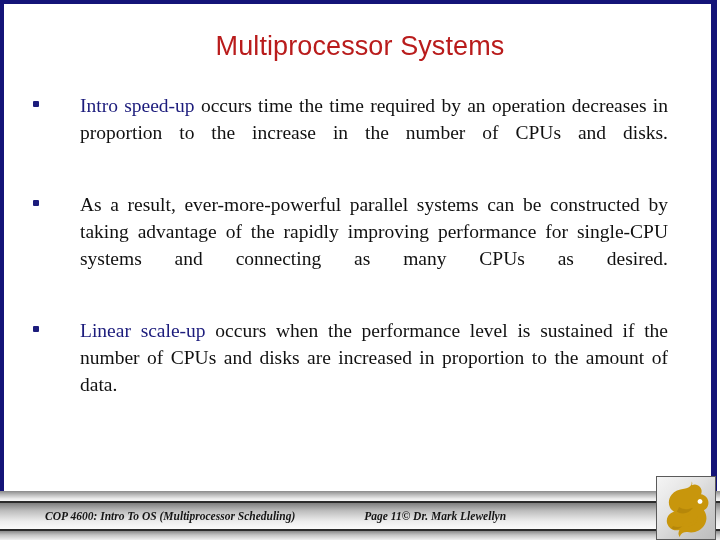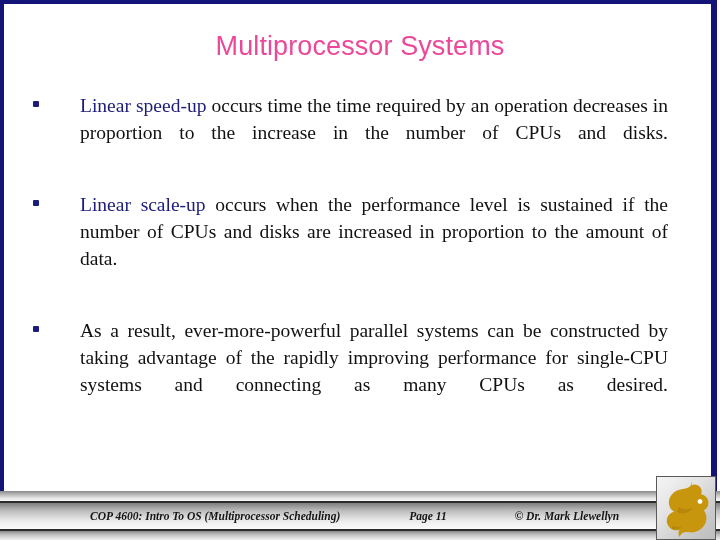--- a/index.html
+++ b/index.html
@@ -44,21 +44,21 @@
 
   
   #title {
     position: absolute;
     left: 0; top: 30px;
     width: 720px;
     text-align: center;
     font-family: "Liberation Sans", "DejaVu Sans", sans-serif;
     font-size: 27px;
     font-weight: 400;
-    color: #ec4899;
+    color: #b91c1c;
     letter-spacing: 0.1px;
     line-height: 32px;
   }
 
   
   #body {
     position: absolute;
     left: 0; top: 92px;
     width: 720px;
   }
@@ -133,25 +133,24 @@
     width: 660px;
     height: 26px;
     display: flex;
     align-items: center;
     font-family: "Liberation Serif", "DejaVu Serif", serif;
     font-style: italic;
     font-weight: bold;
     font-size: 11.5px;
     color: #151515;
     white-space: nowrap;
-    padding-left: 45px;
   }
   #footer-course { margin-left: 45px; }
   #footer-page   { margin-left: 69px; }
-  #footer-credit { margin-left: 68px; }
+  #footer-credit { }
 
   
   #logo-box {
     position: absolute;
     left: 656px; top: 476px;
     width: 60px; height: 64px;
     background: linear-gradient(135deg, #f5f5f5 0%, #e2e2e2 40%, #c9c9c9 75%, #bdbdbd 100%);
     border: 1px solid #5a5a5a;
     box-sizing: border-box;
     overflow: hidden;
@@ -167,31 +166,31 @@
   <div class="border-left"></div>
   <div class="border-right"></div>
   <div class="border-right-outer"></div>
 
   <div id="title">Multiprocessor Systems</div>
 
   <div id="body">
 
     <div class="bullet-row">
       <span class="bullet-mark"></span>
-      <div class="bullet-text"><span class="lead">Linear speed-up</span><span> occurs time the time required by an operation decreases in proportion to the increase in the number of CPUs and disks.</span></div>
+      <div class="bullet-text"><span class="lead">Intro speed-up</span><span> occurs time the time required by an operation decreases in proportion to the increase in the number of CPUs and disks.</span></div>
+    </div>
+
+    <div class="bullet-row">
+      <span class="bullet-mark"></span>
+      <div class="bullet-text"><span class="lead"></span><span>As a result, ever-more-powerful parallel systems can be constructed by taking advantage of the rapidly improving performance for single-CPU systems and connecting as many CPUs as desired.</span></div>
     </div>
 
     <div class="bullet-row">
       <span class="bullet-mark"></span>
       <div class="bullet-text"><span class="lead">Linear scale-up</span><span> occurs when the performance level is sustained if the number of CPUs and disks are increased in proportion to the amount of data.</span></div>
-    </div>
-
-    <div class="bullet-row">
-      <span class="bullet-mark"></span>
-      <div class="bullet-text"><span class="lead"></span><span>As a result, ever-more-powerful parallel systems can be constructed by taking advantage of the rapidly improving performance for single-CPU systems and connecting as many CPUs as desired.</span></div>
     </div>
 
   </div>
 
   <div id="footer">
     <div class="fbar fband-top"></div>
     <div class="fline fline-1"></div>
     <div class="fbar fband-mid"></div>
     <div class="fline fline-2"></div>
     <div class="fbar fband-bot"></div>

